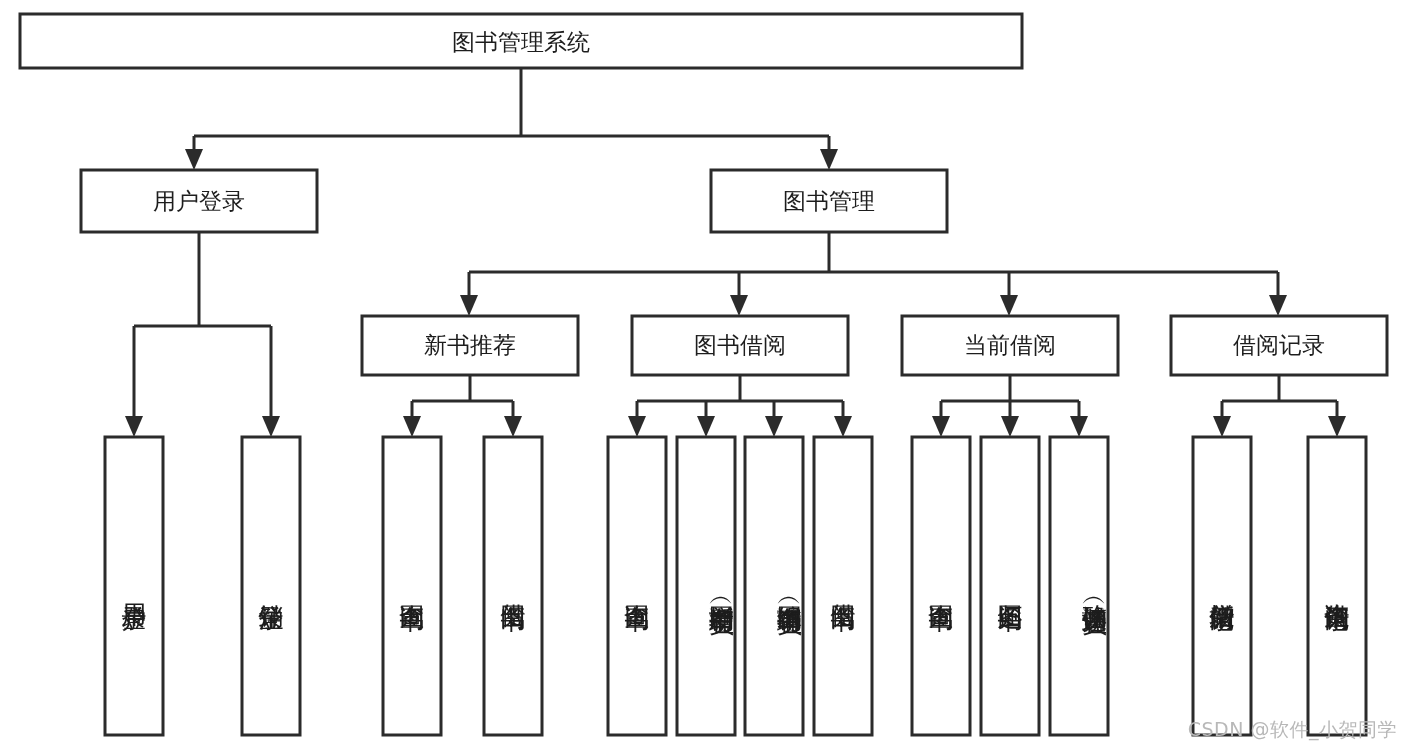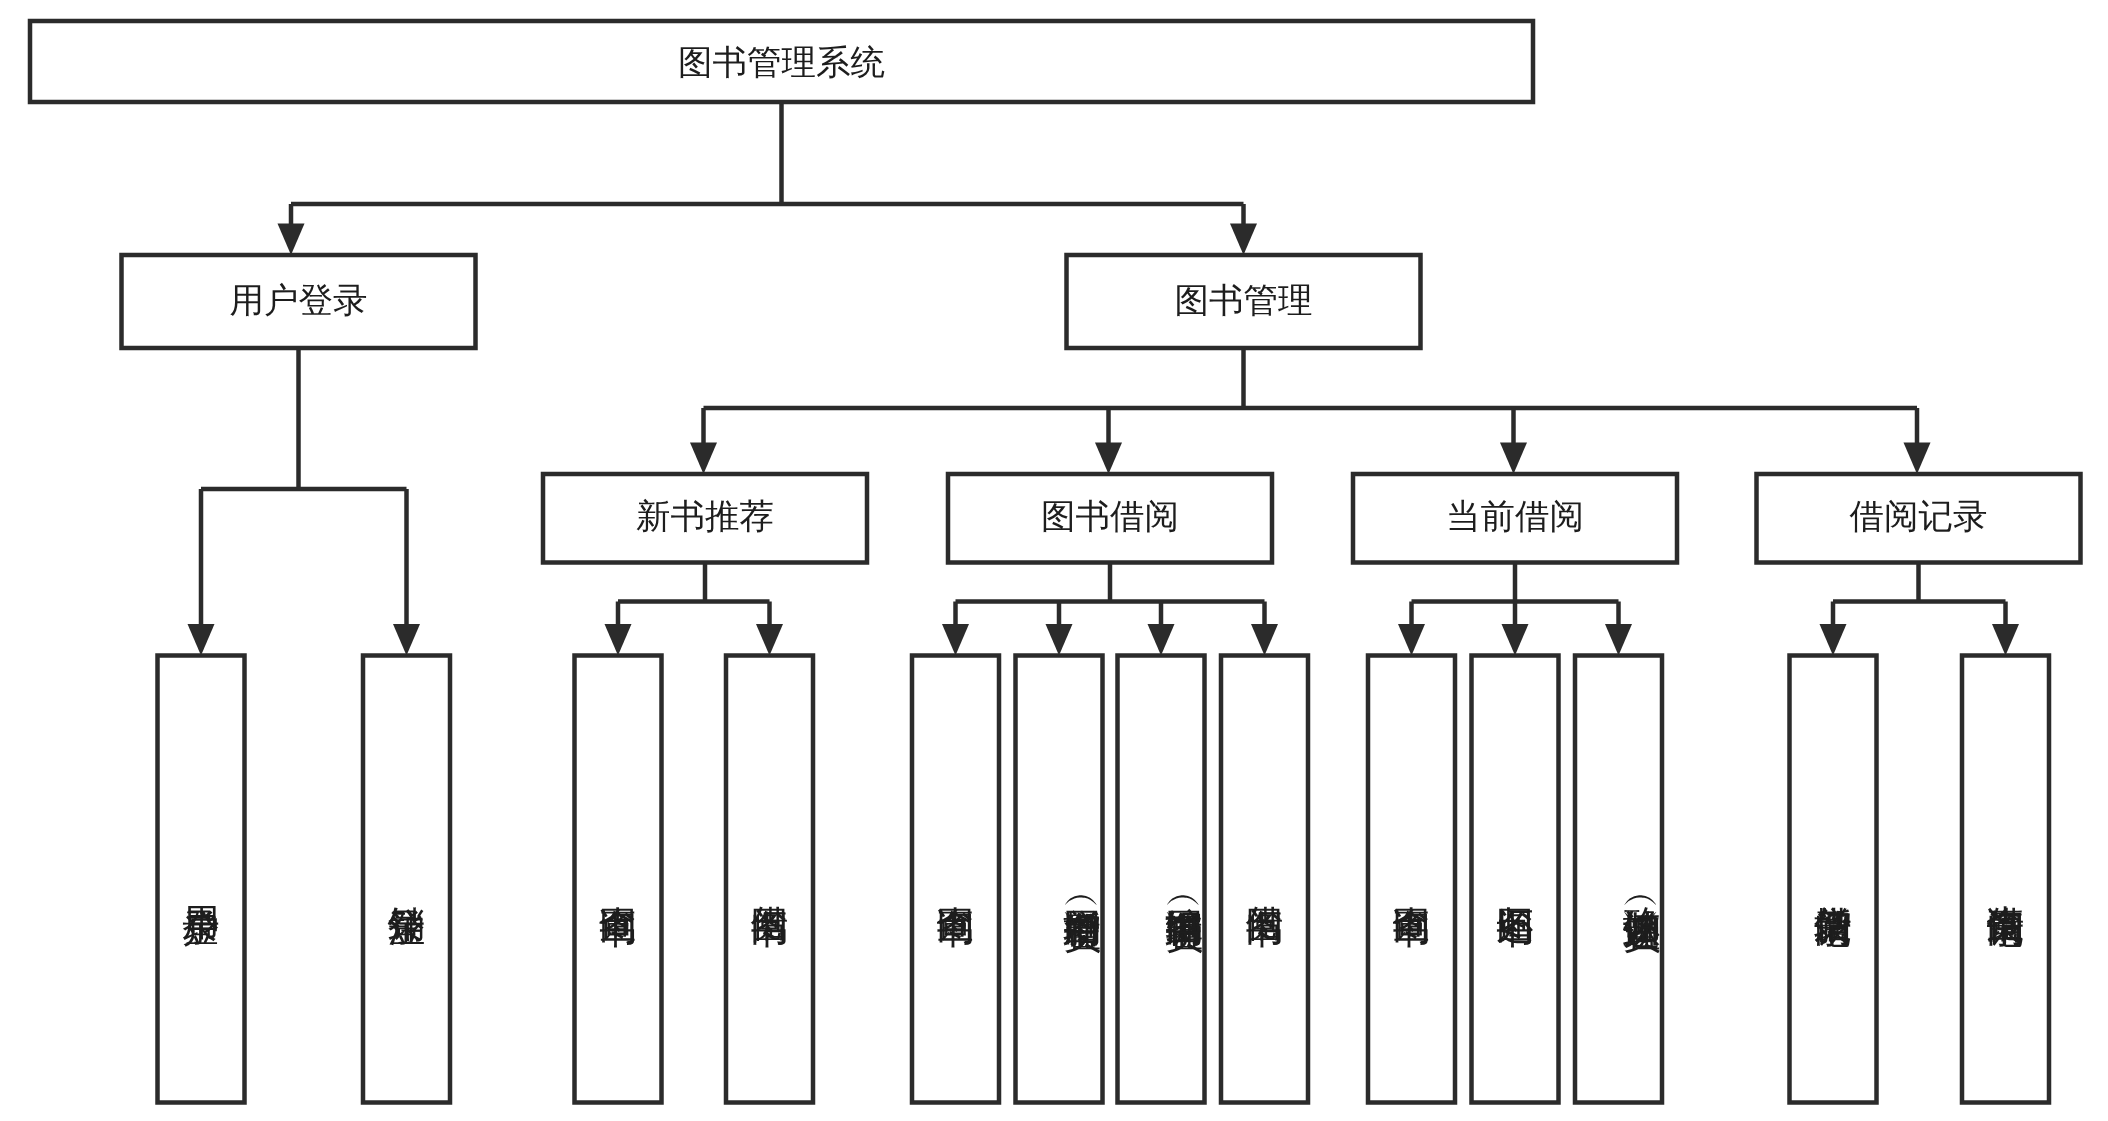--- a/index.html
+++ b/index.html
@@ -203,13 +203,14 @@
   <div class="leaf-text" style="left:745px; top:443px; width:58px; height:292px;">编辑图书（管理员）</div>
   <div class="leaf-text centered" style="left:814px; top:437px; width:58px; height:298px;">借阅图书</div>
 
   <div class="leaf-text centered" style="left:912px; top:437px; width:58px; height:298px;">查询图书</div>
   <div class="leaf-text centered" style="left:981px; top:437px; width:58px; height:298px;">归还图书</div>
   <div class="leaf-text" style="left:1050px; top:443px; width:58px; height:292px;">确认归还（管理员）</div>
 
   <div class="leaf-text centered" style="left:1193px; top:437px; width:58px; height:298px;">新增借阅记录</div>
   <div class="leaf-text centered" style="left:1308px; top:437px; width:58px; height:298px;">查询借阅记录</div>
 
+  <div id="watermark">CSDN @软件_小贺同学</div>
 </div>
 
 </body></html>

